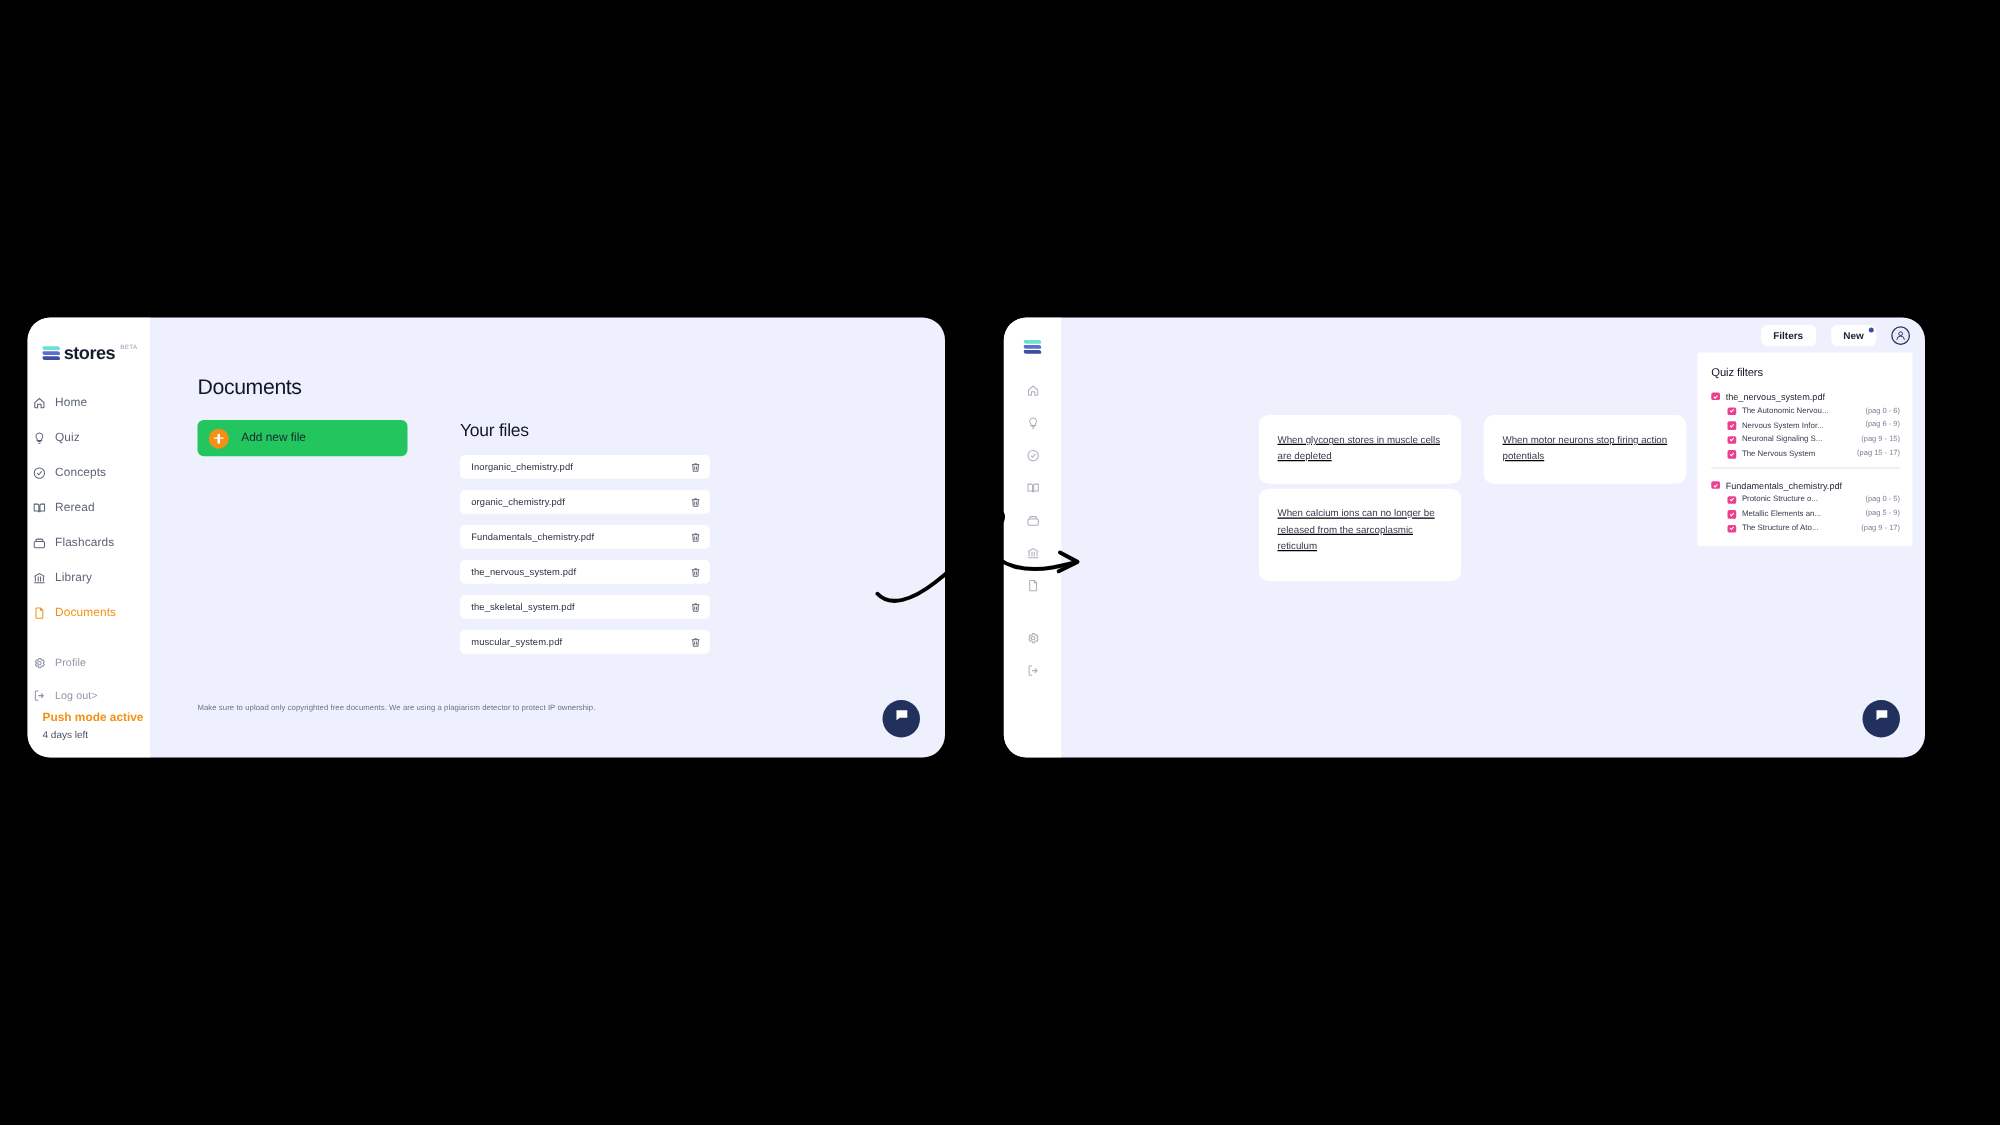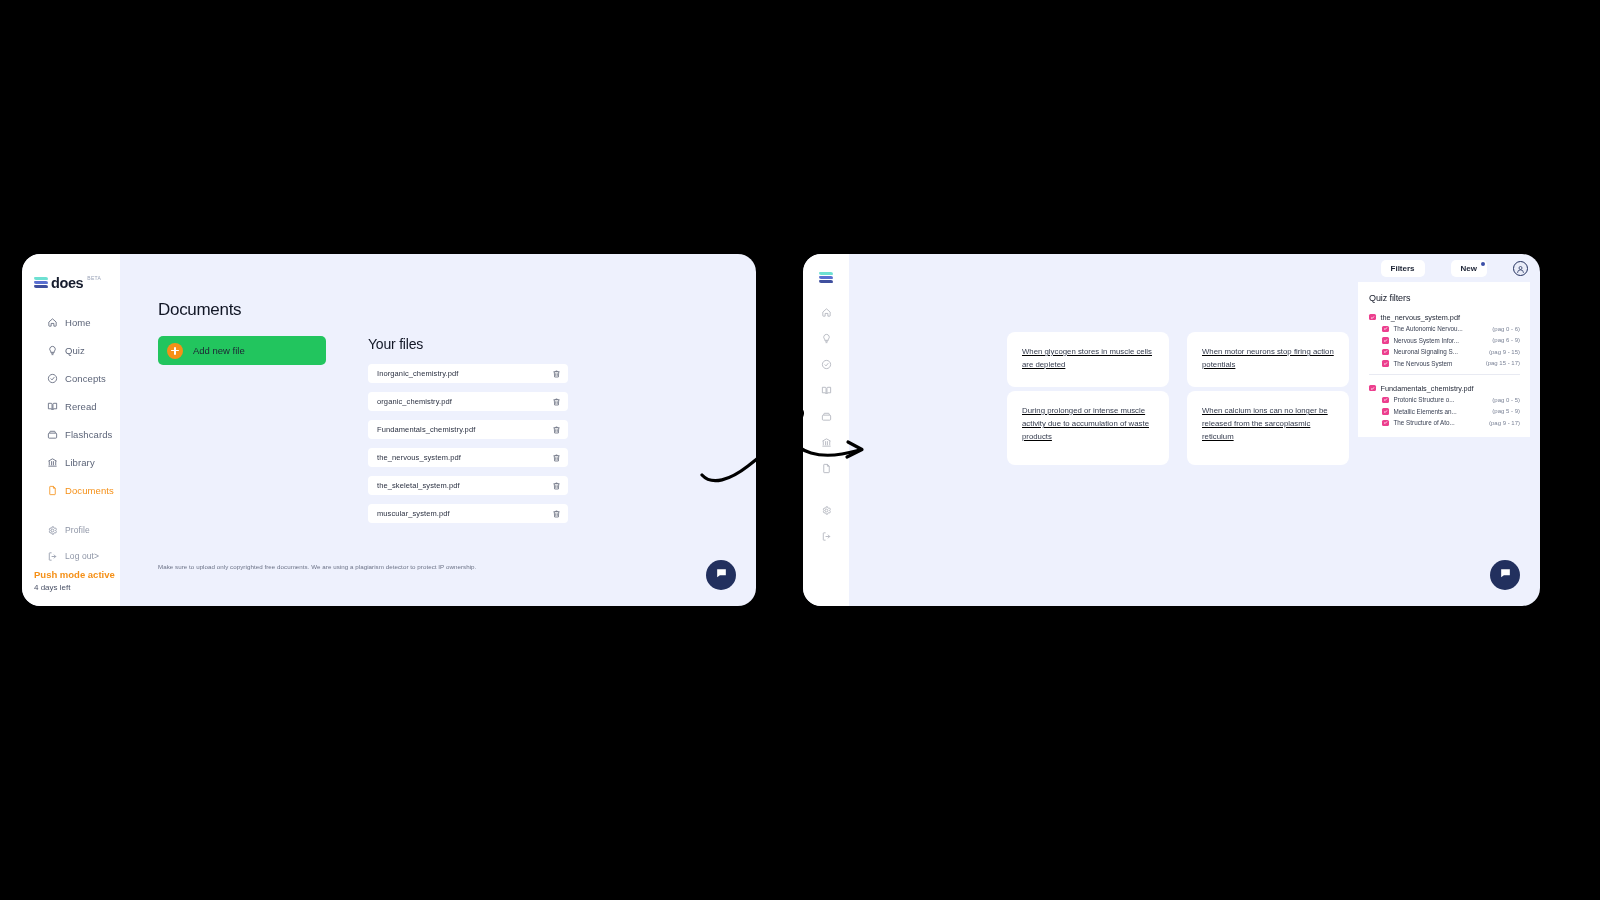--- a/index.html
+++ b/index.html
@@ -35,21 +35,21 @@
   }
   .logo-mark i:nth-child(1){ top:0px;  width:14px; background:#6ee0d2; }
   .logo-mark i:nth-child(2){ top:4px;  width:14px; background:#5a6fd0; }
   .logo-mark i:nth-child(3){ top:8px;  width:14px; background:#3f4f9e; }
   .logo-text { font-size:14.5px; font-weight:700; color:#161c2d; letter-spacing:-0.4px; }
   .logo-sup { font-size:5px; color:#9aa3b8; margin-left:1px; align-self:flex-start; margin-top:3px; letter-spacing:.3px;}
 
   .nav { margin-top:14px; }
   .nav-item {
     display:flex; align-items:center; gap:7px;
-    height:28px; padding-left:25px;
+    height:28px; padding-left:4px;
     font-size:9.5px; color:#5c6478; letter-spacing:.1px;
   }
   .nav-item.active { color:#f59017; }
   .nav-item .ico { width:11px; height:11px; flex:none; display:flex; align-items:center; justify-content:center; }
   .nav-item .ico svg { width:11px; height:11px; display:block; }
   .nav-sep { height:13px; }
   .nav-item.small { font-size:8.5px; color:#8e95a6; height:26px; }
 
   .push {
     position:absolute; left:12px; bottom:14px;
@@ -115,21 +115,21 @@
   }
   .rail .logo-mark { margin-bottom:14px; }
   .rail-ico { width:26px; height:26px; display:flex; align-items:center; justify-content:center; }
   .rail-ico svg { width:11px; height:11px; opacity:.45; display:block; }
   .rail-gap { height:16px; }
 
   
   .main-right { position:absolute; left:46px; right:0; top:0; bottom:0; }
   .top-actions {
     position:absolute; right:12px; top:6px;
-    display:flex; align-items:center; gap:26px;
+    display:flex; align-items:center; gap:12px;
   }
   .pill {
     background:#fff; border-radius:5px; height:17px;
     padding:0 10px; display:flex; align-items:center;
     font-size:8px; font-weight:700; color:#1c2334;
   }
   .pill.new { position:relative; }
   .pill .dot {
     position:absolute; right:2.5px; top:1.5px;
     width:4px; height:4px; border-radius:50%; background:#3b4fa8;
@@ -199,21 +199,21 @@
 
   <div class="panel" id="panel-left">
 
     <div class="sidebar">
       <div class="logo-row">
         <span class="logo-mark">
             <i></i>
             <i></i>
             <i></i>
           </span>
-        <span class="logo-text">does</span>
+        <span class="logo-text">stores</span>
         <span class="logo-sup">BETA</span>
       </div>
 
       <div class="nav">
         <div class="nav-item">
           <span class="ico">
               <svg viewBox="0 0 24 24" fill="none" stroke="currentColor" stroke-width="1.8">
                 <path d="M4 11 12 4l8 7v8a1 1 0 0 1-1 1h-4v-6H9v6H5a1 1 0 0 1-1-1z"></path>
               </svg>
             </span>
@@ -444,21 +444,20 @@
                 <circle cx="12" cy="8" r="4"></circle>
                 <path d="M4 21a8 8 0 0 1 16 0"></path>
               </svg></span>
         </div>
       </div>
 
 
       <div class="answers">
         <div class="answer-card">When glycogen stores in muscle cells are depleted</div>
         <div class="answer-card">When motor neurons stop firing action potentials</div>
-        <div class="answer-card tall">During prolonged or intense muscle activity due to accumulation of waste products</div>
         <div class="answer-card tall">When calcium ions can no longer be released from the sarcoplasmic reticulum</div>
       </div>
 
       <div class="filters-card">
         <div class="filters-title">Quiz filters</div>
 
         <div class="fgroup">
           <div class="frow">
             <span class="cbx">
                 <svg viewBox="0 0 24 24" fill="none" stroke="#fff" stroke-width="4">

